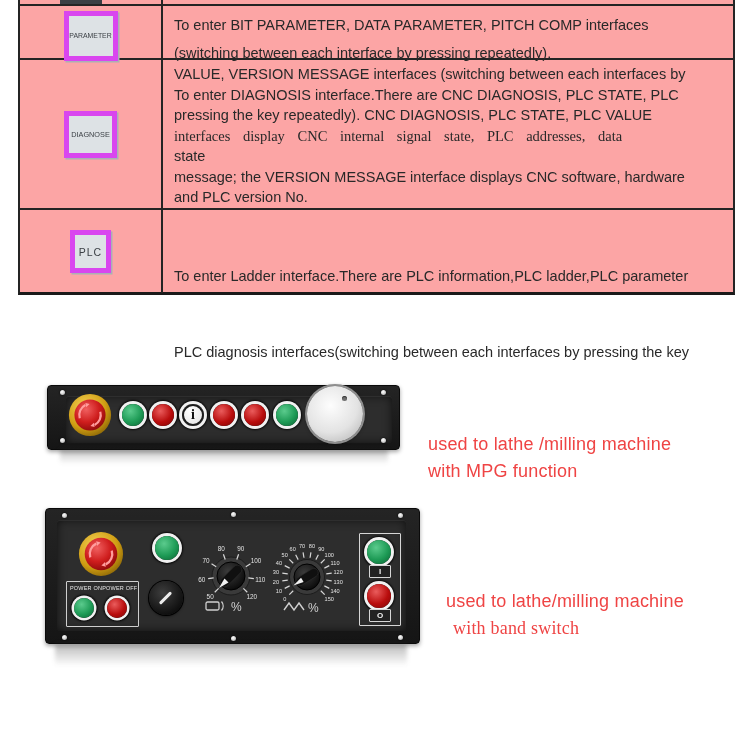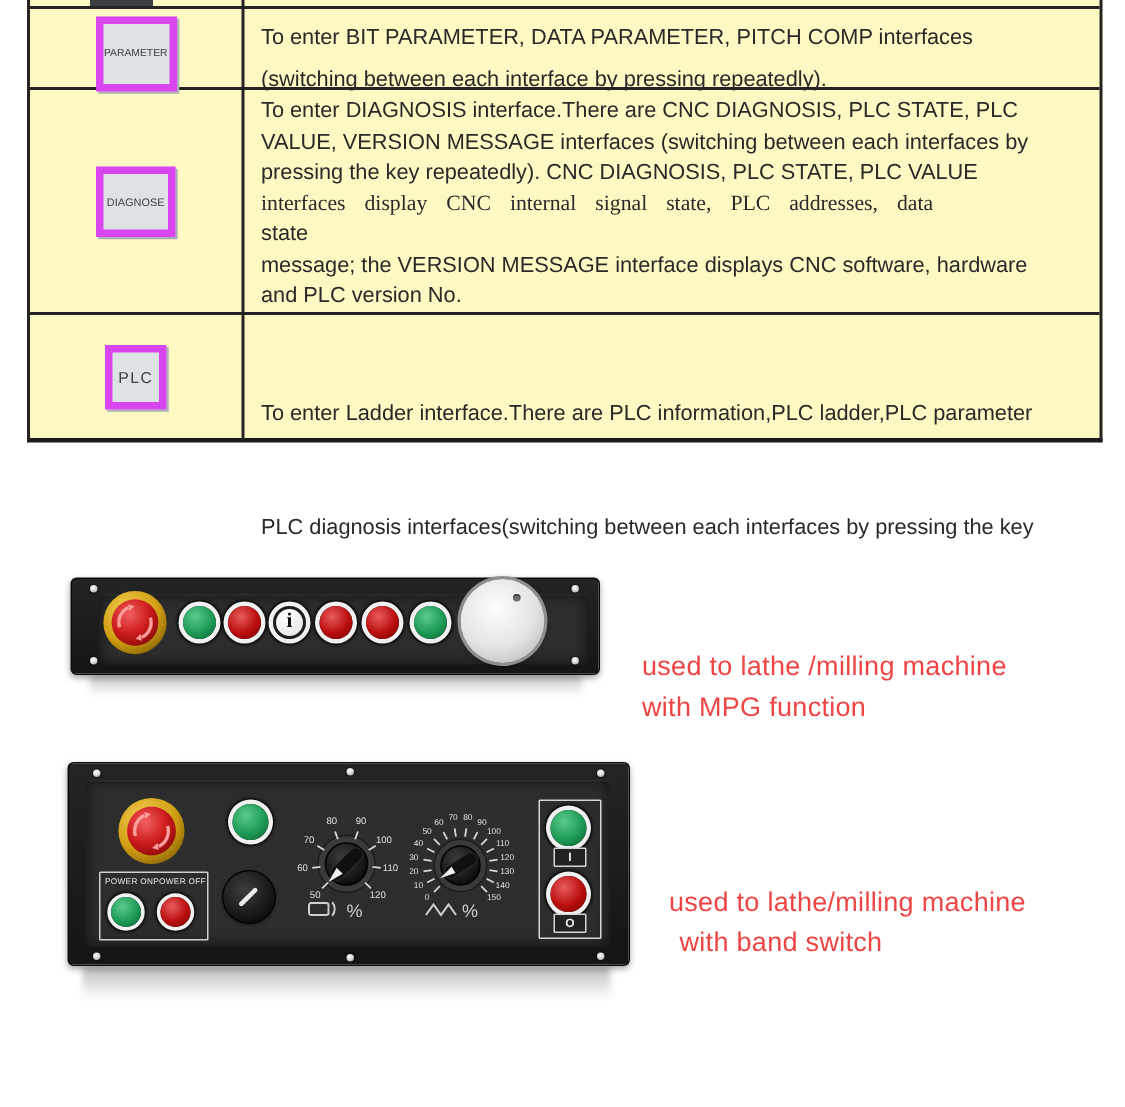--- a/index.html
+++ b/index.html
@@ -3,21 +3,21 @@
 <meta charset="utf-8">
 <style>
   html,body{margin:0;padding:0;background:#fff;}
   .page{position:relative;width:750px;height:738px;background:#fff;overflow:hidden;
         font-family:"Liberation Sans",sans-serif;}
   svg{font-family:"Liberation Sans",sans-serif;}
 
   
   .doc-table{position:absolute;left:18px;top:0;width:713px;height:292px;
              border-left:2px solid #242424;border-right:2px solid #242424;
-             border-bottom:3px solid #1a1a1a;background:#fef9c3;}
+             border-bottom:3px solid #1a1a1a;background:#fca5a5;}
   .t-partial{position:relative;height:4px;border-bottom:2px solid #242424;}
   .t-partial-key{position:absolute;left:40px;top:0;width:42px;height:4px;background:#3a3f44;}
   .t-partial-div{position:absolute;left:141px;top:0;width:2px;height:4px;background:#242424;}
   .t-row{display:flex;border-bottom:2px solid #242424;}
   .t-row.last{border-bottom:none;}
   .t-keycell{width:141px;border-right:2px solid #242424;display:flex;
              align-items:center;justify-content:center;flex:none;}
   .t-textcell{flex:1;padding:4px 4px 0 11px;color:#292929;font-size:14.5px;}
   .t-line{white-space:nowrap;}
   .r0 .t-line{line-height:25px;padding-top:3px;}
@@ -28,21 +28,21 @@
            display:flex;align-items:center;justify-content:center;color:#3c4146;}
   .key-parameter{width:44px;height:40px;font-size:6.9px;margin-top:7px;}
   .key-diagnose{width:43px;height:37px;font-size:7.3px;}
   .key-plc{width:31px;height:33px;font-size:10.5px;letter-spacing:1px;}
 
   
   .caption{position:absolute;color:#ef4444;font-size:18px;line-height:27px;
            font-weight:500;letter-spacing:.2px;margin-top:44px;}
   .cap1{left:428px;top:387px;}
   .cap2{left:446px;top:544px;}
-  .cap-ind{padding-left:7px;}
+  .cap-ind{padding-left:7px;font-family:Liberation Serif, serif;}
 
   
   .panel{position:absolute;background:linear-gradient(#242424,#151515);
          border:1px solid #0a0a0a;border-radius:4px;box-shadow:0 2px 4px rgba(0,0,0,.35);}
   .panel1{left:47px;top:385px;width:351px;height:63px;}
   .panel2{left:45px;top:508px;width:373px;height:134px;}
   .inner{position:absolute;background:#2d2d2d;border-radius:3px;
          box-shadow:inset 0 1px 0 rgba(255,255,255,.07), inset 0 0 10px rgba(0,0,0,.65);}
   .inner1{left:66px;top:396px;width:326px;height:47px;}
   .inner2{left:57px;top:520px;width:349px;height:111px;}
@@ -131,22 +131,22 @@
         <div class="t-line">To enter BIT PARAMETER, DATA PARAMETER, PITCH COMP interfaces</div>
         <div class="t-line">(switching between each interface by pressing repeatedly).</div>
       </div>
     </div>
 
     <div class="t-row" style="height:148px">
       <div class="t-keycell">
         <div class="key-btn key-diagnose">DIAGNOSE</div>
       </div>
       <div class="t-textcell r1">
+        <div class="t-line">VALUE, VERSION MESSAGE interfaces (switching between each interfaces by</div>
         <div class="t-line">To enter DIAGNOSIS interface.There are CNC DIAGNOSIS, PLC STATE, PLC</div>
-        <div class="t-line">VALUE, VERSION MESSAGE interfaces (switching between each interfaces by</div>
         <div class="t-line">pressing the key repeatedly). CNC DIAGNOSIS, PLC STATE, PLC VALUE</div>
         <div class="t-line spread">interfaces display CNC internal signal state, PLC addresses, data</div>
         <div class="t-line">state</div>
         <div class="t-line">message; the VERSION MESSAGE interface displays CNC software, hardware</div>
         <div class="t-line">and PLC version No.</div>
       </div>
     </div>
 
     <div class="t-row last" style="height:83px">
       <div class="t-keycell">

